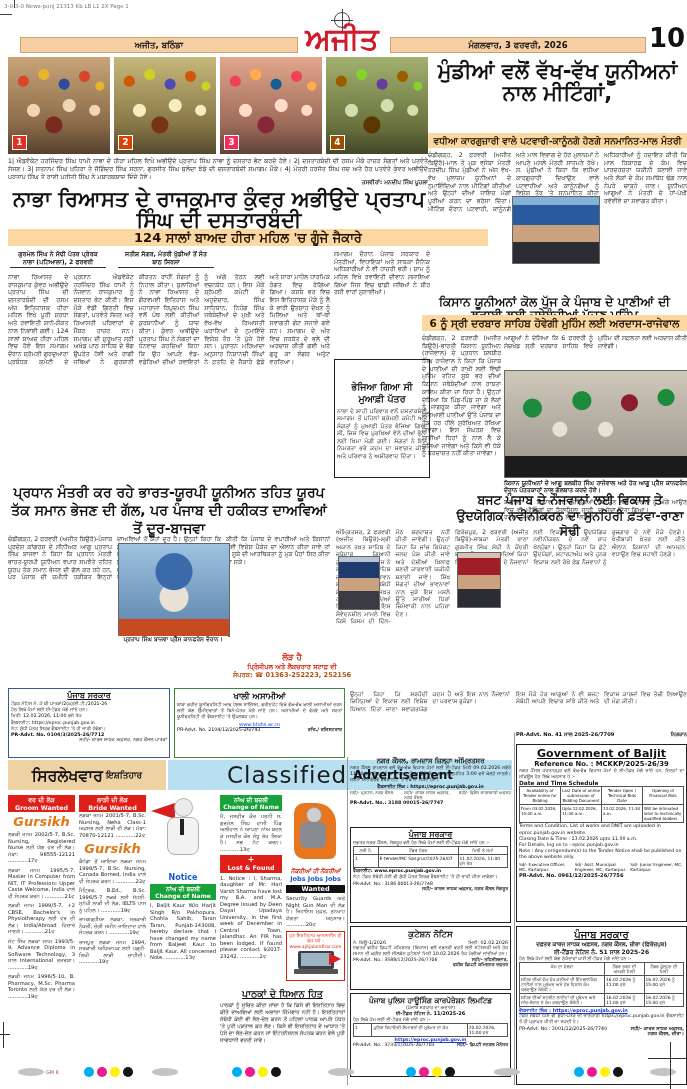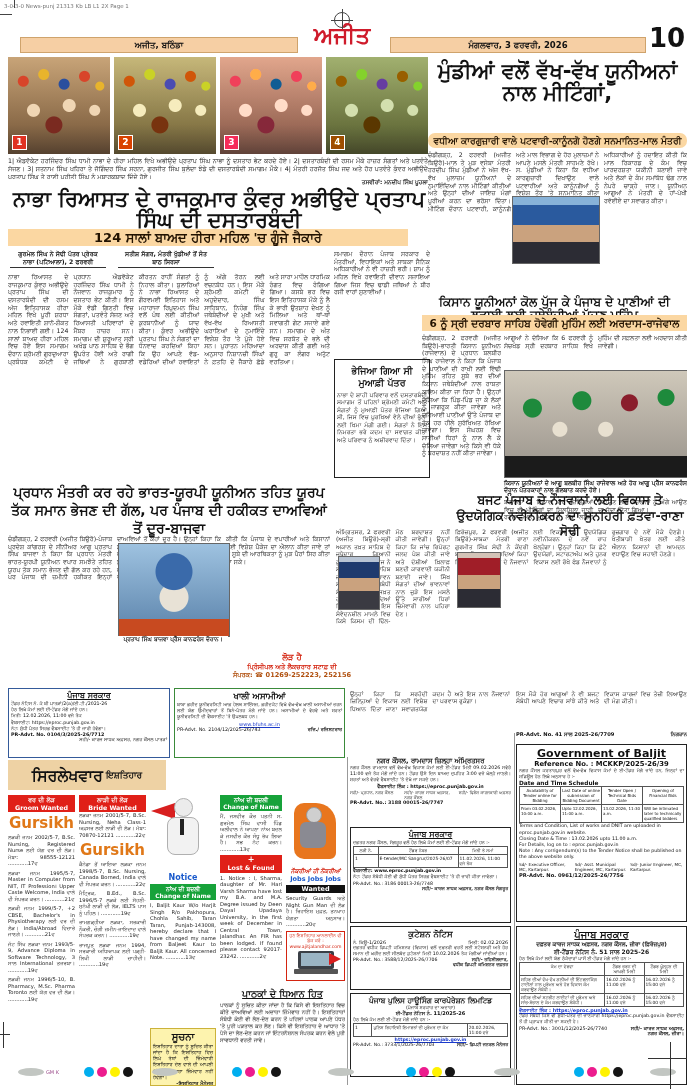--- a/index.html
+++ b/index.html
@@ -44,21 +44,21 @@
   .por-red{background:linear-gradient(180deg,#d4c4b8 0 10%,#a01e28 10% 40%,#caa27e 40% 66%,#2c2c34 66%);}
   .bajwaph{background:
       radial-gradient(circle at 50% 30%, #3a6aaa 0 18px, transparent 19px),
       radial-gradient(circle at 50% 58%, #e8e2d6 0 14px, transparent 15px),
       linear-gradient(0deg,#c84a20 0 18%, transparent 18%),
       linear-gradient(180deg,#9ec2e0,#5a82aa);}
   .red-h{background:#e02018;color:#fff;text-align:center;font-weight:bold;line-height:1.2;padding:1px 0;}
   .green-h{background:#17a23a;color:#fff;text-align:center;font-weight:bold;line-height:1.2;padding:1px 0;}
   .black-h{background:#111;color:#fff;text-align:center;font-weight:bold;line-height:1.3;}
   .ad{font-size:5.2px;line-height:1.25;text-align:justify;margin-bottom:3px;color:#222;}
-  .brand{color:#e07818;font-weight:bold;text-align:center;font-size:15px;margin:2px 0;}
+  .brand{color:#e07818;font-style:italic;font-weight:bold;text-align:center;font-size:13px;margin:2px 0;}
   .link{color:#1a3acc;text-decoration:underline;}
   .oval{position:absolute;width:26px;height:8px;border-radius:50%;background:#c2c6c2;}
   .dot{position:absolute;width:10px;height:10px;border-radius:50%;}
   .cy{background:#00aeef;} .mg{background:#ec1c8e;} .yl{background:#fff200;} .bk{background:#151515;}
   .rule{position:absolute;background:#999;}
   .regmark{position:absolute;width:14px;height:14px;border:1px solid #444;border-radius:50%;}
   .regmark:before{content:"";position:absolute;left:50%;top:-4px;width:1px;height:22px;background:#444;}
   .regmark:after{content:"";position:absolute;top:50%;left:-4px;height:1px;width:22px;background:#444;}
   .mn{position:relative;width:100%;height:78px;background:#fff;}
   .mn-head{position:absolute;left:24px;top:3px;width:17px;height:17px;border-radius:50%;background:#ececec;border:1px solid #b0b0b0;}
@@ -79,58 +79,58 @@
 <body>
 
 <div class="page">
 
   <div class="t" style="left:4px;top:3px;font-size:5.5px;color:#777;">3-0-3-0 News-punj   21313 Kb    LB L1 2X    Page 1</div>
   <div class="t" style="left:0;top:14px;width:12px;height:1px;background:#444;"></div>
   <div class="t" style="left:14px;top:0;width:1px;height:8px;background:#444;"></div>
   <div class="regmark" style="left:334px;top:12px;"></div>
 
   <div class="t mastbox" style="left:20px;top:37px;width:276px;height:14px;line-height:14px;">ਅਜੀਤ, ਬਠਿੰਡਾ</div>
-  <div class="t c xb" style="left:298px;top:24px;width:88px;font-size:23px;color:#cf1b2b;line-height:1;">ਅਜੀਤ</div>
+  <div class="t c xb" style="left:298px;top:24px;width:88px;font-size:30px;color:#cf1b2b;line-height:1;">ਅਜੀਤ</div>
   <div class="t mastbox" style="left:390px;top:37px;width:254px;height:14px;line-height:14px;">ਮੰਗਲਵਾਰ, 3 ਫਰਵਰੀ, 2026</div>
   <div class="t xb" style="left:649px;top:25px;font-size:26px;line-height:1;">10</div>
 
   <div class="t ph" style="left:8px;top:57px;width:102px;height:97px;">
     <div class="badge">1</div>
     </div>
   <div class="t ph ph2" style="left:114px;top:57px;width:102px;height:97px;">
     <div class="badge">2</div>
     </div>
   <div class="t ph ph3" style="left:220px;top:57px;width:102px;height:97px;">
     <div class="badge">3</div>
     </div>
   <div class="t ph ph4" style="left:326px;top:57px;width:102px;height:97px;">
     <div class="badge">4</div>
     </div>
   <div class="t j" style="left:8px;top:157px;width:420px;height:22px;font-size:6.3px;line-height:1.25;overflow:hidden;">1| ਐਡਵੋਕੇਟ ਹਰਜਿੰਦਰ ਸਿੰਘ ਧਾਮੀ ਨਾਭਾ ਦੇ ਹੀਰਾ ਮਹਿਲ ਵਿਖੇ ਅਭੀਉਦੇ ਪ੍ਰਤਾਪ ਸਿੰਘ ਨਾਭਾ ਨੂੰ ਦਸਤਾਰ ਭੇਟ ਕਰਦੇ ਹੋਏ। 2| ਦਸਤਾਰਬੰਦੀ ਦੀ ਰਸਮ ਮੌਕੇ ਹਾਜ਼ਰ ਸੰਗਤਾਂ ਅਤੇ ਪਤਵੰਤੇ ਸੱਜਣ। 3| ਸਤਨਾਮ ਸਿੰਘ ਖਹਿਰਾ ਤੇ ਜੋਗਿੰਦਰ ਸਿੰਘ ਸਰਨਾ, ਗੁਰਜੀਤ ਸਿੰਘ ਬੁਲੰਦਾ ਝੰਡੇ ਦੀ ਦਸਤਾਰਬੰਦੀ ਸਮਾਗਮ ਮੌਕੇ। 4| ਮੰਤਰੀ ਹਰਜੋਤ ਸਿੰਘ ਜਦ ਅਤੇ ਹੋਰ ਪਤਵੰਤੇ ਕੁੰਵਰ ਅਭੀਉਦੇ ਪ੍ਰਤਾਪ ਸਿੰਘ ਤੇ ਰਾਣੀ ਪ੍ਰੀਤੀ ਸਿੰਘ ਨੂੰ ਮੁਬਾਰਕਬਾਦ ਦਿੰਦੇ ਹੋਏ।</div>
   <div class="t b" style="left:278px;top:179px;width:150px;font-size:5.8px;text-align:right;">ਤਸਵੀਰਾਂ: ਮਨਦੀਪ ਸਿੰਘ ਪੂਹਲਾ</div>
 
   <div class="t c xb" style="left:8px;top:189px;width:422px;font-size:21px;line-height:1.0;">ਨਾਭਾ ਰਿਆਸਤ ਦੇ ਰਾਜਕੁਮਾਰ ਕੁੰਵਰ ਅਭੀਉਦੇ ਪ੍ਰਤਾਪ ਸਿੰਘ ਦੀ ਦਸਤਾਰਬੰਦੀ</div>
-  <div class="t band" style="left:8px;top:229px;width:400px;height:17px;font-size:13px;line-height:17px;">124 ਸਾਲਾਂ ਬਾਅਦ ਹੀਰਾ ਮਹਿਲ 'ਚ ਗੂੰਜੇ ਜੈਕਾਰੇ</div>
+  <div class="t band" style="left:8px;top:229px;width:480px;height:17px;font-size:13px;line-height:17px;">124 ਸਾਲਾਂ ਬਾਅਦ ਹੀਰਾ ਮਹਿਲ 'ਚ ਗੂੰਜੇ ਜੈਕਾਰੇ</div>
   <div class="t c" style="left:10px;top:250px;width:96px;font-size:6.2px;font-weight:bold;border-bottom:1px solid #333;padding-bottom:1px;">
     <div>ਗੁਰਮੇਲ ਸਿੰਘ ਨੇ ਸੋਢੀ ਪੱਤਰ ਪ੍ਰੇਰਕ</div>
     <div>ਨਾਭਾ (ਪਟਿਆਲਾ), 2 ਫਰਵਰੀ</div>
   </div>
   <div class="t c" style="left:118px;top:250px;width:96px;font-size:6.2px;font-weight:bold;border-bottom:1px solid #333;padding-bottom:1px;">
     <div>ਸਤੀਸ਼ ਸੱਗਰ, ਮੰਤਰੀ ਖੁੱਡੀਆਂ ਤੋਂ ਸੰਤ</div>
     <div>ਬਾਠ ਸਿਰਸਾ</div>
   </div>
   <div class="t bd cols5" style="left:8px;top:273px;width:322px;height:205px;">ਨਾਭਾ ਰਿਆਸਤ ਦੇ ਰਾਜਕੁਮਾਰ ਕੁੰਵਰ ਅਭੀਉਦੇ ਪ੍ਰਤਾਪ ਸਿੰਘ ਦੀ ਦਸਤਾਰਬੰਦੀ ਦੀ ਰਸਮ ਅੱਜ ਇਤਿਹਾਸਕ ਹੀਰਾ ਮਹਿਲ ਵਿਖੇ ਪੂਰੀ ਸ਼ਰਧਾ ਅਤੇ ਰਵਾਇਤੀ ਸ਼ਾਨੋ-ਸ਼ੌਕਤ ਨਾਲ ਨਿਭਾਈ ਗਈ। 124 ਸਾਲਾਂ ਬਾਅਦ ਹੀਰਾ ਮਹਿਲ ਵਿਚ ਹੋਏ ਇਸ ਸਮਾਗਮ ਦੌਰਾਨ ਸ਼੍ਰੋਮਣੀ ਗੁਰਦੁਆਰਾ ਪ੍ਰਬੰਧਕ ਕਮੇਟੀ ਦੇ ਪ੍ਰਧਾਨ ਐਡਵੋਕੇਟ ਹਰਜਿੰਦਰ ਸਿੰਘ ਧਾਮੀ ਨੇ ਨੌਜਵਾਨ ਰਾਜਕੁਮਾਰ ਨੂੰ ਦਸਤਾਰ ਭੇਟ ਕੀਤੀ। ਇਸ ਮੌਕੇ ਵੱਡੀ ਗਿਣਤੀ ਵਿਚ ਸੰਗਤਾਂ, ਪਤਵੰਤੇ ਸੱਜਣ ਅਤੇ ਰਿਆਸਤੀ ਪਰਿਵਾਰਾਂ ਦੇ ਮੈਂਬਰ ਹਾਜ਼ਰ ਸਨ। ਸਮਾਗਮ ਦੀ ਸ਼ੁਰੂਆਤ ਸ੍ਰੀ ਅਖੰਡ ਪਾਠ ਸਾਹਿਬ ਦੇ ਭੋਗ ਉਪਰੰਤ ਹੋਈ ਅਤੇ ਰਾਗੀ ਜਥਿਆਂ ਨੇ ਗੁਰਬਾਣੀ ਕੀਰਤਨ ਰਾਹੀਂ ਸੰਗਤਾਂ ਨੂੰ ਨਿਹਾਲ ਕੀਤਾ। ਬੁਲਾਰਿਆਂ ਨੇ ਨਾਭਾ ਰਿਆਸਤ ਦੇ ਗੌਰਵਮਈ ਇਤਿਹਾਸ ਅਤੇ ਮਹਾਰਾਜਾ ਰਿਪੁਦਮਨ ਸਿੰਘ ਵਲੋਂ ਪੰਥ ਲਈ ਕੀਤੀਆਂ ਕੁਰਬਾਨੀਆਂ ਨੂੰ ਯਾਦ ਕੀਤਾ। ਕੁੰਵਰ ਅਭੀਉਦੇ ਪ੍ਰਤਾਪ ਸਿੰਘ ਨੇ ਸੰਗਤਾਂ ਦਾ ਧੰਨਵਾਦ ਕਰਦਿਆਂ ਕਿਹਾ ਕਿ ਉਹ ਆਪਣੇ ਵੱਡ-ਵਡੇਰਿਆਂ ਦੀਆਂ ਰਵਾਇਤਾਂ ਨੂੰ ਅੱਗੇ ਤੋਰਨ ਲਈ ਵਚਨਬੱਧ ਹਨ। ਇਸ ਮੌਕੇ ਸ਼੍ਰੋਮਣੀ ਕਮੇਟੀ ਦੇ ਅਹੁਦੇਦਾਰ, ਸਿੰਘ ਸਾਹਿਬਾਨ, ਨਿਹੰਗ ਸਿੰਘ ਜਥੇਬੰਦੀਆਂ ਦੇ ਮੁਖੀ ਅਤੇ ਵੱਖ-ਵੱਖ ਰਿਆਸਤੀ ਘਰਾਣਿਆਂ ਦੇ ਨੁਮਾਇੰਦੇ ਵਿਸ਼ੇਸ਼ ਤੌਰ 'ਤੇ ਪੁੱਜੇ ਹੋਏ ਸਨ। ਪੁਰਾਤਨ ਮਰਿਆਦਾ ਅਨੁਸਾਰ ਨਿਸ਼ਾਨਚੀ ਸਿੰਘਾਂ ਨੇ ਫ਼ਤਹਿ ਦੇ ਜੈਕਾਰੇ ਛੱਡੇ ਅਤੇ ਸਾਰਾ ਮਾਹੌਲ ਧਾਰਮਿਕ ਰੰਗਤ ਵਿਚ ਰੰਗਿਆ ਗਿਆ। ਕਸਬੇ ਭਰ ਵਿਚ ਇਸ ਇਤਿਹਾਸਕ ਮੌਕੇ ਨੂੰ ਲੈ ਕੇ ਭਾਰੀ ਉਤਸ਼ਾਹ ਦੇਖਣ ਨੂੰ ਮਿਲਿਆ ਅਤੇ ਥਾਂ-ਥਾਂ ਸਵਾਗਤੀ ਗੇਟ ਸਜਾਏ ਗਏ ਸਨ। ਸਮਾਗਮ ਦੇ ਅੰਤ ਵਿਚ ਸਰਬੱਤ ਦੇ ਭਲੇ ਦੀ ਅਰਦਾਸ ਕੀਤੀ ਗਈ ਅਤੇ ਗੁਰੂ ਕਾ ਲੰਗਰ ਅਤੁੱਟ ਵਰਤਿਆ।</div>
   <div class="t bd" style="left:334px;top:250px;width:96px;height:106px;">ਸਮਾਗਮ ਦੌਰਾਨ ਪੰਜਾਬ ਸਰਕਾਰ ਦੇ ਮੰਤਰੀਆਂ, ਵਿਧਾਇਕਾਂ ਅਤੇ ਸਾਬਕਾ ਸੈਨਿਕ ਅਧਿਕਾਰੀਆਂ ਨੇ ਵੀ ਹਾਜ਼ਰੀ ਭਰੀ। ਸ਼ਾਮ ਨੂੰ ਮਹਿਲ ਵਿਖੇ ਰਵਾਇਤੀ ਦੀਵਾਨ ਸਜਾਇਆ ਗਿਆ ਜਿਸ ਵਿਚ ਢਾਡੀ ਜਥਿਆਂ ਨੇ ਬੀਰ ਰਸੀ ਵਾਰਾਂ ਸੁਣਾਈਆਂ।</div>
   <div class="t box" style="left:334px;top:359px;width:96px;height:119px;">
-    <div class="c b" style="font-size:9.5px;margin:3px 0 2px;">ਭੇਜਿਆ ਗਿਆ ਸੀ ਮੁਆਫ਼ੀ ਪੱਤਰ</div>
+    <div class="c b" style="font-size:9.5px;margin:19px 0 2px;">ਭੇਜਿਆ ਗਿਆ ਸੀ ਮੁਆਫ਼ੀ ਪੱਤਰ</div>
     <div class="bd" style="font-size:6px;">ਨਾਭਾ ਦੇ ਸ਼ਾਹੀ ਪਰਿਵਾਰ ਵਲੋਂ ਦਸਤਾਰਬੰਦੀ ਸਮਾਗਮ ਤੋਂ ਪਹਿਲਾਂ ਸ਼੍ਰੋਮਣੀ ਕਮੇਟੀ ਅਤੇ ਸੰਗਤਾਂ ਨੂੰ ਮੁਆਫ਼ੀ ਪੱਤਰ ਭੇਜਿਆ ਗਿਆ ਸੀ, ਜਿਸ ਵਿਚ ਪੁਰਖਿਆਂ ਵੇਲੇ ਦੀਆਂ ਭੁੱਲਾਂ ਲਈ ਖਿਮਾ ਮੰਗੀ ਗਈ। ਸੰਗਤਾਂ ਨੇ ਇਸ ਨਿਮਰਤਾ ਭਰੇ ਕਦਮ ਦਾ ਸਵਾਗਤ ਕੀਤਾ ਅਤੇ ਪਰਿਵਾਰ ਨੂੰ ਅਸ਼ੀਰਵਾਦ ਦਿੱਤਾ।</div>
   </div>
 
   <div class="t c xb" style="left:428px;top:60px;width:259px;font-size:21px;line-height:1.05;">ਮੁੰਡੀਆਂ ਵਲੋਂ ਵੱਖ-ਵੱਖ ਯੂਨੀਅਨਾਂ ਨਾਲ ਮੀਟਿੰਗਾਂ,</div>
-  <div class="t band" style="left:428px;top:133px;width:259px;height:15px;font-size:9.2px;line-height:15px;border-radius:7px;">ਵਧੀਆ ਕਾਰਗੁਜ਼ਾਰੀ ਵਾਲੇ ਪਟਵਾਰੀ-ਕਾਨੂੰਨਗੋ ਹੋਣਗੇ ਸਨਮਾਨਿਤ-ਮਾਲ ਮੰਤਰੀ</div>
+  <div class="t band" style="left:428px;top:133px;width:259px;height:15px;font-size:9.2px;line-height:15px;">ਵਧੀਆ ਕਾਰਗੁਜ਼ਾਰੀ ਵਾਲੇ ਪਟਵਾਰੀ-ਕਾਨੂੰਨਗੋ ਹੋਣਗੇ ਸਨਮਾਨਿਤ-ਮਾਲ ਮੰਤਰੀ</div>
   <div class="t bd cols3" style="left:428px;top:151px;width:259px;height:143px;">ਚੰਡੀਗੜ੍ਹ, 2 ਫਰਵਰੀ (ਅਜੀਤ ਬਿਊਰੋ)-ਮਾਲ ਤੇ ਮੁੜ ਵਸੇਬਾ ਮੰਤਰੀ ਹਰਦੀਪ ਸਿੰਘ ਮੁੰਡੀਆਂ ਨੇ ਅੱਜ ਵੱਖ-ਵੱਖ ਮੁਲਾਜ਼ਮ ਯੂਨੀਅਨਾਂ ਦੇ ਨੁਮਾਇੰਦਿਆਂ ਨਾਲ ਮੀਟਿੰਗਾਂ ਕੀਤੀਆਂ ਅਤੇ ਉਨ੍ਹਾਂ ਦੀਆਂ ਜਾਇਜ਼ ਮੰਗਾਂ ਪੂਰੀਆਂ ਕਰਨ ਦਾ ਭਰੋਸਾ ਦਿੱਤਾ। ਮੀਟਿੰਗ ਦੌਰਾਨ ਪਟਵਾਰੀ, ਕਾਨੂੰਨਗੋ ਅਤੇ ਮਾਲ ਵਿਭਾਗ ਦੇ ਹੋਰ ਮੁਲਾਜ਼ਮਾਂ ਨੇ ਆਪਣੇ ਮਸਲੇ ਮੰਤਰੀ ਸਾਹਮਣੇ ਰੱਖੇ। ਸ. ਮੁੰਡੀਆਂ ਨੇ ਕਿਹਾ ਕਿ ਵਧੀਆ ਕਾਰਗੁਜ਼ਾਰੀ ਦਿਖਾਉਣ ਵਾਲੇ ਪਟਵਾਰੀਆਂ ਅਤੇ ਕਾਨੂੰਨਗੋਆਂ ਨੂੰ ਵਿਸ਼ੇਸ਼ ਤੌਰ 'ਤੇ ਸਨਮਾਨਿਤ ਕੀਤਾ ਜਾਵੇਗਾ ਤਾਂ ਜੋ ਲੋਕਾਂ ਨੂੰ ਬਿਹਤਰ ਸੇਵਾਵਾਂ ਮਿਲ ਸਕਣ। ਉਨ੍ਹਾਂ ਅਧਿਕਾਰੀਆਂ ਨੂੰ ਹਦਾਇਤ ਕੀਤੀ ਕਿ ਮਾਲ ਰਿਕਾਰਡ ਦੇ ਕੰਮ ਵਿਚ ਪਾਰਦਰਸ਼ਤਾ ਯਕੀਨੀ ਬਣਾਈ ਜਾਵੇ ਅਤੇ ਲੋਕਾਂ ਦੇ ਕੰਮ ਸਮਾਂਬੱਧ ਢੰਗ ਨਾਲ ਨੇਪਰੇ ਚਾੜ੍ਹੇ ਜਾਣ। ਯੂਨੀਅਨ ਆਗੂਆਂ ਨੇ ਮੰਤਰੀ ਦੇ ਹਾਂ-ਪੱਖੀ ਰਵੱਈਏ ਦਾ ਸਵਾਗਤ ਕੀਤਾ।</div>
   <div class="t por-blue" style="left:512px;top:196px;width:86px;height:66px;border:0.5px solid #666;"></div>
 
   <div class="t c xb" style="left:422px;top:296px;width:265px;font-size:12.2px;line-height:1.1;">ਕਿਸਾਨ ਯੂਨੀਅਨਾਂ ਕੋਲ ਪੁੱਜ ਕੇ ਪੰਜਾਬ ਦੇ ਪਾਣੀਆਂ ਦੀ ਲੜਾਈ ਲਈ ਜਥੇਬੰਦੀਆਂ ਪੁੱਜਣ ਮੁਹਿੰਮ</div>
   <div class="t band" style="left:422px;top:315px;width:265px;height:16px;font-size:10.5px;line-height:16px;">6 ਨੂੰ ਸ੍ਰੀ ਦਰਬਾਰ ਸਾਹਿਬ ਹੋਵੇਗੀ ਮੁਹਿੰਮ ਲਈ ਅਰਦਾਸ-ਰਾਜੇਵਾਲ</div>
   <div class="t bd" style="left:422px;top:334px;width:79px;height:226px;">ਚੰਡੀਗੜ੍ਹ, 2 ਫਰਵਰੀ (ਅਜੀਤ ਬਿਊਰੋ)-ਭਾਰਤੀ ਕਿਸਾਨ ਯੂਨੀਅਨ (ਰਾਜੇਵਾਲ) ਦੇ ਪ੍ਰਧਾਨ ਬਲਬੀਰ ਸਿੰਘ ਰਾਜੇਵਾਲ ਨੇ ਕਿਹਾ ਕਿ ਪੰਜਾਬ ਦੇ ਪਾਣੀਆਂ ਦੀ ਰਾਖੀ ਲਈ ਵਿੱਢੀ ਮੁਹਿੰਮ ਤਹਿਤ ਸੂਬੇ ਭਰ ਦੀਆਂ ਕਿਸਾਨ ਜਥੇਬੰਦੀਆਂ ਨਾਲ ਰਾਬਤਾ ਕਾਇਮ ਕੀਤਾ ਜਾ ਰਿਹਾ ਹੈ। ਉਨ੍ਹਾਂ ਦੱਸਿਆ ਕਿ ਪਿੰਡ-ਪਿੰਡ ਜਾ ਕੇ ਲੋਕਾਂ ਨੂੰ ਜਾਗਰੂਕ ਕੀਤਾ ਜਾਵੇਗਾ ਅਤੇ ਦਰਿਆਈ ਪਾਣੀਆਂ ਉੱਤੇ ਪੰਜਾਬ ਦਾ ਹੱਕ ਹਰ ਹੀਲੇ ਸੁਰੱਖਿਅਤ ਰੱਖਿਆ ਜਾਵੇਗਾ। ਇਸ ਸੰਘਰਸ਼ ਵਿਚ ਸਾਰੀਆਂ ਧਿਰਾਂ ਨੂੰ ਨਾਲ ਲੈ ਕੇ ਚੱਲਿਆ ਜਾਵੇਗਾ ਅਤੇ ਕਿਸੇ ਵੀ ਧੱਕੇ ਨੂੰ ਬਰਦਾਸ਼ਤ ਨਹੀਂ ਕੀਤਾ ਜਾਵੇਗਾ।</div>
   <div class="t bd cols2" style="left:504px;top:334px;width:183px;height:34px;">ਆਗੂਆਂ ਨੇ ਦੱਸਿਆ ਕਿ 6 ਫਰਵਰੀ ਨੂੰ ਸੱਚਖੰਡ ਸ੍ਰੀ ਦਰਬਾਰ ਸਾਹਿਬ ਵਿਖੇ ਮੁਹਿੰਮ ਦੀ ਸਫ਼ਲਤਾ ਲਈ ਅਰਦਾਸ ਕੀਤੀ ਜਾਵੇਗੀ।</div>
   <div class="t pressph" style="left:504px;top:370px;width:183px;height:106px;border:0.5px solid #666;"></div>
   <div class="t b" style="left:504px;top:479px;width:183px;font-size:6px;line-height:1.2;text-align:justify;">ਕਿਸਾਨ ਯੂਨੀਅਨਾਂ ਦੇ ਆਗੂ ਬਲਬੀਰ ਸਿੰਘ ਰਾਜੇਵਾਲ ਅਤੇ ਹੋਰ ਆਗੂ ਪ੍ਰੈੱਸ ਕਾਨਫਰੰਸ ਦੌਰਾਨ ਪੱਤਰਕਾਰਾਂ ਨਾਲ ਗੱਲਬਾਤ ਕਰਦੇ ਹੋਏ।</div>
   <div class="t bd cols2" style="left:504px;top:498px;width:183px;height:60px;">ਬਰਨਾਲਾ ਤੋਂ ਇਲਾਵਾ ਹੋਰ ਜ਼ਿਲ੍ਹਿਆਂ ਵਿਚ ਵੀ ਮੀਟਿੰਗਾਂ ਦਾ ਸਿਲਸਿਲਾ ਜਾਰੀ ਰਹੇਗਾ ਅਤੇ ਮੁਹਿੰਮ ਨੂੰ ਲੋਕ ਲਹਿਰ ਬਣਾਉਣ ਲਈ ਨੌਜਵਾਨਾਂ ਨੂੰ ਅੱਗੇ ਆਉਣ ਦਾ ਸੱਦਾ ਦਿੱਤਾ ਗਿਆ।</div>
@@ -149,21 +149,21 @@
   <div class="t bd cols2" style="left:350px;top:690px;width:160px;height:64px;font-size:6px;">ਉਨ੍ਹਾਂ ਕਿਹਾ ਕਿ ਸਰਹੱਦੀ ਜ਼ਿਲ੍ਹਿਆਂ ਦੇ ਵਿਕਾਸ ਲਈ ਵਿਸ਼ੇਸ਼ ਧਿਆਨ ਦਿੱਤਾ ਜਾਣਾ ਸਵਾਗਤਯੋਗ ਕਦਮ ਹੈ ਅਤੇ ਇਸ ਨਾਲ ਨੌਜਵਾਨਾਂ ਦਾ ਪਰਵਾਸ ਰੁਕੇਗਾ।</div>
   <div class="t bd cols2" style="left:516px;top:690px;width:171px;height:38px;font-size:6px;">ਇਸ ਮੌਕੇ ਹੋਰ ਆਗੂਆਂ ਨੇ ਵੀ ਬਜਟ ਸੰਬੰਧੀ ਆਪਣੇ ਵਿਚਾਰ ਸਾਂਝੇ ਕੀਤੇ ਅਤੇ ਵਿਕਾਸ ਕਾਰਜਾਂ ਵਿਚ ਤੇਜ਼ੀ ਲਿਆਉਣ ਦੀ ਮੰਗ ਕੀਤੀ।</div>
   <div class="t" style="left:516px;top:731px;width:171px;font-size:5.2px;font-weight:bold;">
     <span>PR-Advt. No. 41 ਸਾਲ 2025-26/7709</span>
     <span style="float:right;">ਨਿਗਰਾਨ</span>
   </div>
 
   <div class="t c" style="left:232px;top:652px;width:120px;height:34px;background:#fff;">
     <div class="b" style="font-size:8.5px;color:#d42410;">ਲੋੜ ਹੈ</div>
     <div class="b" style="font-size:6.6px;color:#d42410;">ਪ੍ਰਿੰਸੀਪਲ ਅਤੇ ਲੈਕਚਰਾਰ ਸਟਾਫ਼ ਦੀ</div>
-    <div class="b" style="font-size:6.6px;color:#b0500e;">ਸੰਪਰਕ: ☎ 01269-252223, 252156</div>
+    <div class="b" style="font-size:6.6px;color:#b0500e;">ਸੰਪਰਕ: ☎ 01363-252223, 252156</div>
   </div>
 
   <div class="t box" style="left:8px;top:688px;width:162px;height:70px;border-color:#345a9a;">
     <div class="c b" style="font-size:8px;text-decoration:underline;">ਪੰਜਾਬ ਸਰਕਾਰ</div>
     <div class="sm pre">ਟੈਂਡਰ ਨੋਟਿਸ ਨੰ. ਕੇ ਬੀ ਪਾਤੜਾਂ/2(a)/ਈ.ਟੀ./2021-26
 ਹੇਠ ਲਿਖੇ ਕੰਮਾਂ ਲਈ ਈ-ਟੈਂਡਰ ਮੰਗੇ ਜਾਂਦੇ ਹਨ।
 ਮਿਤੀ: 12.02.2026, 11:00 ਵਜੇ ਤੱਕ
 ਵੈੱਬਸਾਈਟ: https://eproc.punjab.gov.in
 ਨੋਟ: ਸ਼ੁੱਧੀ ਪੱਤਰ ਸਿਰਫ਼ ਵੈੱਬਸਾਈਟ 'ਤੇ ਹੀ ਜਾਰੀ ਹੋਵੇਗਾ।</div>
     <div style="font-size:4.8px;">
@@ -179,20 +179,24 @@
     <div style="font-size:4.8px;">
       <span>PR-Advt. No. 2104/12/2025-26/743</span>
       <span class="b" style="float:right;">ਰਜਿ./ ਰਜਿਸਟਰਾਰ</span>
     </div>
   </div>
 
   <div class="t" style="left:8px;top:760px;width:158px;height:30px;background:#eed2a4;display:flex;align-items:center;justify-content:center;gap:3px;">
     <span class="xb" style="font-size:16px;">ਸਿਰਲੇਖਵਾਰ</span>
     <span class="b" style="font-size:9px;">ਇਸ਼ਤਿਹਾਰ</span>
   </div>
+  <div class="t" style="left:168px;top:760px;width:344px;height:30px;background:#b8e0f0;display:flex;align-items:center;justify-content:center;gap:6px;">
+    <span style="font-size:23px;color:#1c1c1c;letter-spacing:1px;">Classified</span>
+    <span class="b" style="font-size:12px;">Advertisement</span>
+  </div>
 
   <div class="t" style="left:8px;top:795px;width:67px;height:272px;overflow:hidden;">
     <div class="red-h" style="font-size:6.3px;">
       <div>ਵਰ ਦੀ ਲੋੜ</div>
       <div>Groom Wanted</div>
     </div>
     <div class="brand">Gursikh</div>
     <div class="ad">ਲੜਕੀ ਜਨਮ 2002/5-7, B.Sc. Nursing, Registered Nurse ਲਈ ਯੋਗ ਵਰ ਦੀ ਲੋੜ। ਮੋਬਾ: 98555-12121 ............17ਵ</div>
     <div class="ad">ਲੜਕਾ ਜਨਮ 1995/5-7, Master in Computer from NIT, IT Profession। Upper Caste Welcome, India ਵਾਲੇ ਵੀ ਸੰਪਰਕ ਕਰਨ। ............21ਵ</div>
     <div class="ad">ਲੜਕੀ ਜਨਮ 1999/5-7, +2 CBSE, Bachelor's in Physiotherapy ਲਈ ਵਰ ਦੀ ਲੋੜ। India/Abroad ਵਿਚਾਰੇ ਜਾਣਗੇ। ............21ਵ</div>
@@ -219,25 +223,20 @@
       <div class="mn-head"></div>
       <div class="mn-body"></div>
       <div class="mn-tie"></div>
     </div>
     <div class="c b" style="font-size:8px;color:#1a5acc;">Notice</div>
     <div class="green-h" style="font-size:6px;margin-top:2px;">
       <div>ਨਾਂਅ ਦੀ ਬਦਲੀ</div>
       <div>Change of Name</div>
     </div>
     <div class="ad" style="margin-top:2px;">I, Baljit Kaur W/o Harjit Singh R/o Pakhopura, Chohla Sahib, Taran Taran, Punjab-143008, hereby declare that I have changed my name from Baljeet Kaur to Baljit Kaur. All concerned Note. ............13ਵ</div>
-  </div>
-  <div class="t" style="left:150px;top:1028px;width:66px;height:58px;background:#fdf3ae;border:1px solid #cbb23a;padding:2px;box-sizing:border-box;overflow:hidden;">
-    <div class="c b" style="font-size:10px;">ਸੂਚਨਾ</div>
-    <div style="font-size:4.9px;line-height:1.25;text-align:justify;">ਇਸ਼ਤਿਹਾਰ ਦਾਤਾ ਨੂੰ ਸੂਚਿਤ ਕੀਤਾ ਜਾਂਦਾ ਹੈ ਕਿ ਇਸ਼ਤਿਹਾਰ ਵਿਚ ਲਿਖੇ ਤੱਥਾਂ ਦੀ ਜ਼ਿੰਮੇਵਾਰੀ ਇਸ਼ਤਿਹਾਰ ਦੇਣ ਵਾਲੇ ਦੀ ਆਪਣੀ ਹੋਵੇਗੀ, ਅਦਾਰਾ ਜ਼ਿੰਮੇਵਾਰ ਨਹੀਂ ਹੋਵੇਗਾ।</div>
-    <div class="b" style="font-size:5px;text-align:right;">-ਇਸ਼ਤਿਹਾਰ ਮੈਨੇਜਰ</div>
   </div>
 
   <div class="t" style="left:220px;top:795px;width:62px;height:190px;overflow:hidden;">
     <div class="green-h" style="font-size:6px;">
       <div>ਨਾਂਅ ਦੀ ਬਦਲੀ</div>
       <div>Change of Name</div>
     </div>
     <div class="ad" style="margin-top:2px;">ਮੈਂ, ਜਸਵੀਰ ਕੌਰ ਪਤਨੀ ਸ. ਗੁਰਮੇਲ ਸਿੰਘ ਵਾਸੀ ਪਿੰਡ ਅਲੀਵਾਲ ਨੇ ਆਪਣਾ ਨਾਂਅ ਬਦਲ ਕੇ ਜਸਵੀਰ ਕੌਰ ਸੰਧੂ ਰੱਖ ਲਿਆ ਹੈ। ਸਭ ਨੋਟ ਕਰਨ। ............13ਵ</div>
     <div class="red-h" style="font-size:6.3px;">
       <div style="font-size:8px;line-height:1;">+</div>

